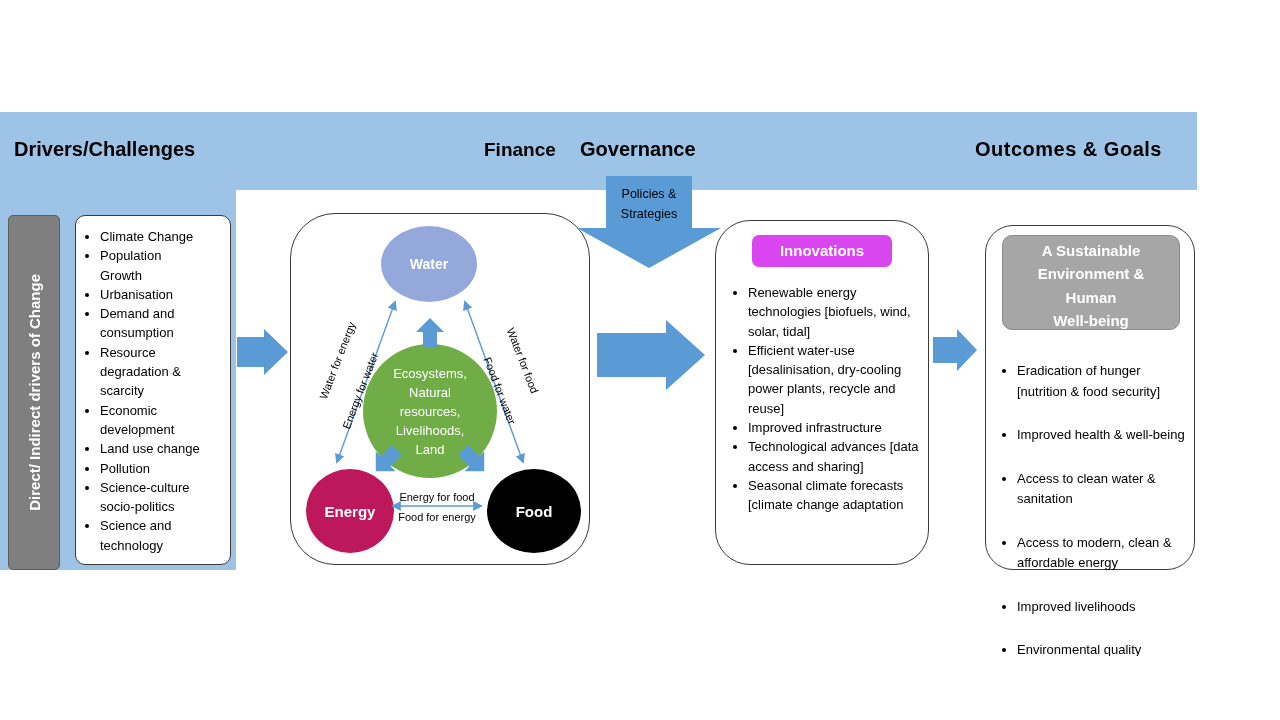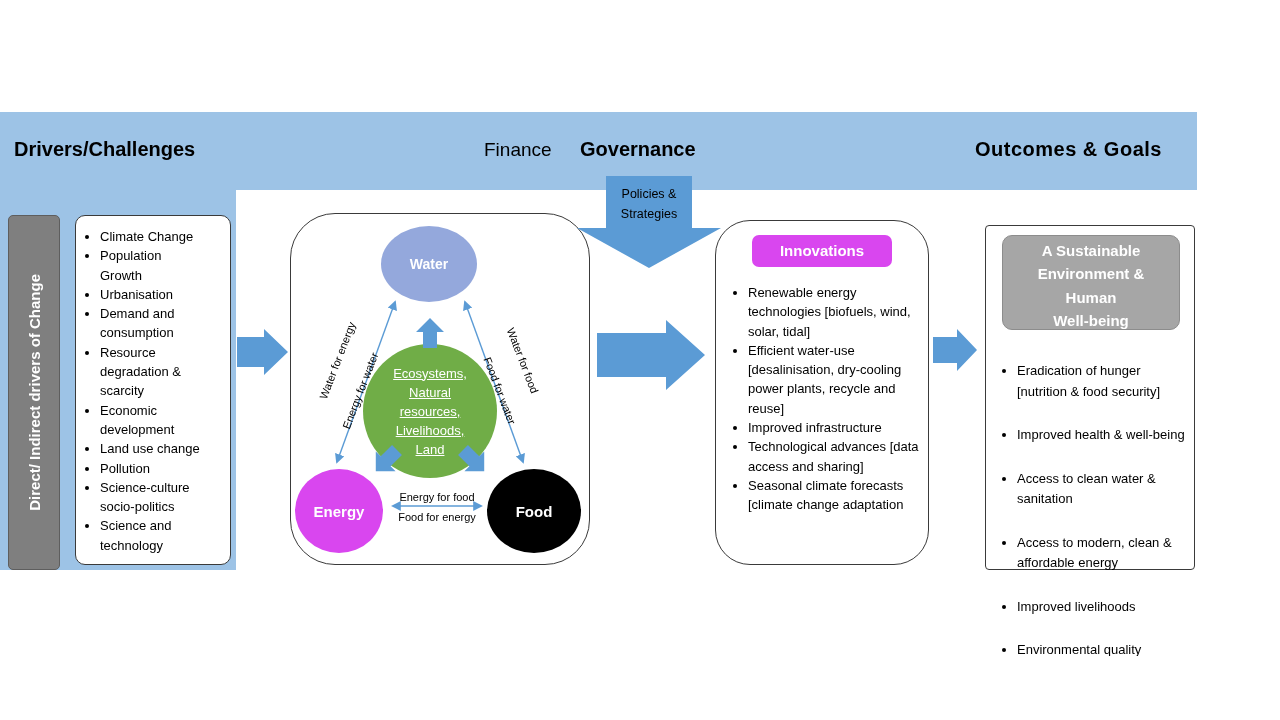--- a/index.html
+++ b/index.html
@@ -5,21 +5,21 @@
   * { margin:0; padding:0; box-sizing:border-box; }
   body { font-family:"Liberation Sans", sans-serif; background:#ffffff; }
   .canvas { position:relative; width:1280px; height:656px; background:#ffffff; overflow:hidden; }
   .abs { position:absolute; }
 
   
   .banner { left:0; top:112px; width:1197px; height:78px; background:#9DC3E6; z-index:1; }
   .left-blue-panel { left:0; top:190px; width:236px; height:380px; background:#9DC3E6; z-index:1; }
   .banner-title { font-weight:bold; font-size:20px; color:#000; white-space:nowrap; }
   .t-drivers { left:14px; top:26px; }
-  .t-finance { left:484px; top:27px; font-weight:normal; font-size:19px; }
+  .t-finance { left:484px; top:27px; font-weight:bold; font-size:19px; }
   .t-governance { left:580px; top:26px; }
   .t-outcomes { left:975px; top:26px; letter-spacing:0.5px; }
 
   
   .flow-svg { left:0; top:0; width:1280px; height:720px; z-index:3; pointer-events:none; }
 
   .policies-text { left:596px; top:184px; width:106px; text-align:center; font-size:12.5px;
     line-height:1.6; color:#000; white-space:pre-line; z-index:4; }
 
   
@@ -36,35 +36,35 @@
   .drivers-box li { font-size:13px; line-height:19.3px; color:#000; max-width:102px; }
 
   .nexus-box { left:290px; top:213px; width:300px; height:352px; border-radius:45px; }
 
   .innov-box { left:715px; top:220px; width:214px; height:345px; border-radius:35px; }
   .innov-header { position:absolute; left:36px; top:14px; width:140px; height:32px; background:#d946ef;
     border-radius:7px; color:#fff; font-weight:bold; font-size:15px; text-align:center; line-height:32px; }
   .innov-box ul { position:absolute; left:16px; top:62px; width:190px; list-style:disc; padding-left:16px; }
   .innov-box li { font-size:13px; line-height:19.3px; color:#000; max-width:172px; }
 
-  .outcomes-box { left:985px; top:225px; width:210px; height:345px; border-radius:4px; }
+  .outcomes-box { left:985px; top:225px; width:210px; height:345px; border-radius:28px; }
   .outcomes-header { position:absolute; left:16px; top:9px; width:178px; height:95px; background:#A6A6A6;
     border:1px solid #8C8C8C; border-radius:10px; color:#fff; font-weight:bold; font-size:15px;
     text-align:center; white-space:pre-line; line-height:1.55; padding-top:3px; }
   .outcomes-box ul { position:absolute; left:14px; top:112px; width:192px; list-style:disc; padding-left:17px; }
   .outcomes-box li { font-size:13px; line-height:20.5px; color:#000; max-width:176px;margin-top:23px; }
 
   
   .node { position:absolute; border-radius:50%; display:flex; align-items:center; justify-content:center;
     color:#fff; font-weight:bold; }
   .node-water  { left:90px;  top:12px;  width:96px; height:76px; background:#94A8DC; font-size:14px; }
-  .node-energy { left:4px;   top:255px; width:88px; height:84px; background:#d946ef; font-size:15px; }
+  .node-energy { left:15px;   top:255px; width:88px; height:84px; background:#be185d; font-size:15px; }
   .node-food   { left:196px; top:255px; width:94px; height:84px; background:#000000; font-size:15px; }
   .node-center { left:72px;  top:130px; width:134px; height:134px; background:#70AD47;
-    font-weight:normal; font-size:13px; line-height:19px; text-align:center;text-decoration:underline; }
+    font-weight:normal; font-size:13px; line-height:19px; text-align:center; }
   .node-center span { display:block; max-width:100px; }
   .nexus-svg { position:absolute; left:0; top:0; width:300px; height:352px; pointer-events:none; }
   .edge-label { font-size:11px; fill:#000; }
 </style>
 </head>
 <body>
 
 <div class="canvas">
 
   <div class="abs banner">

